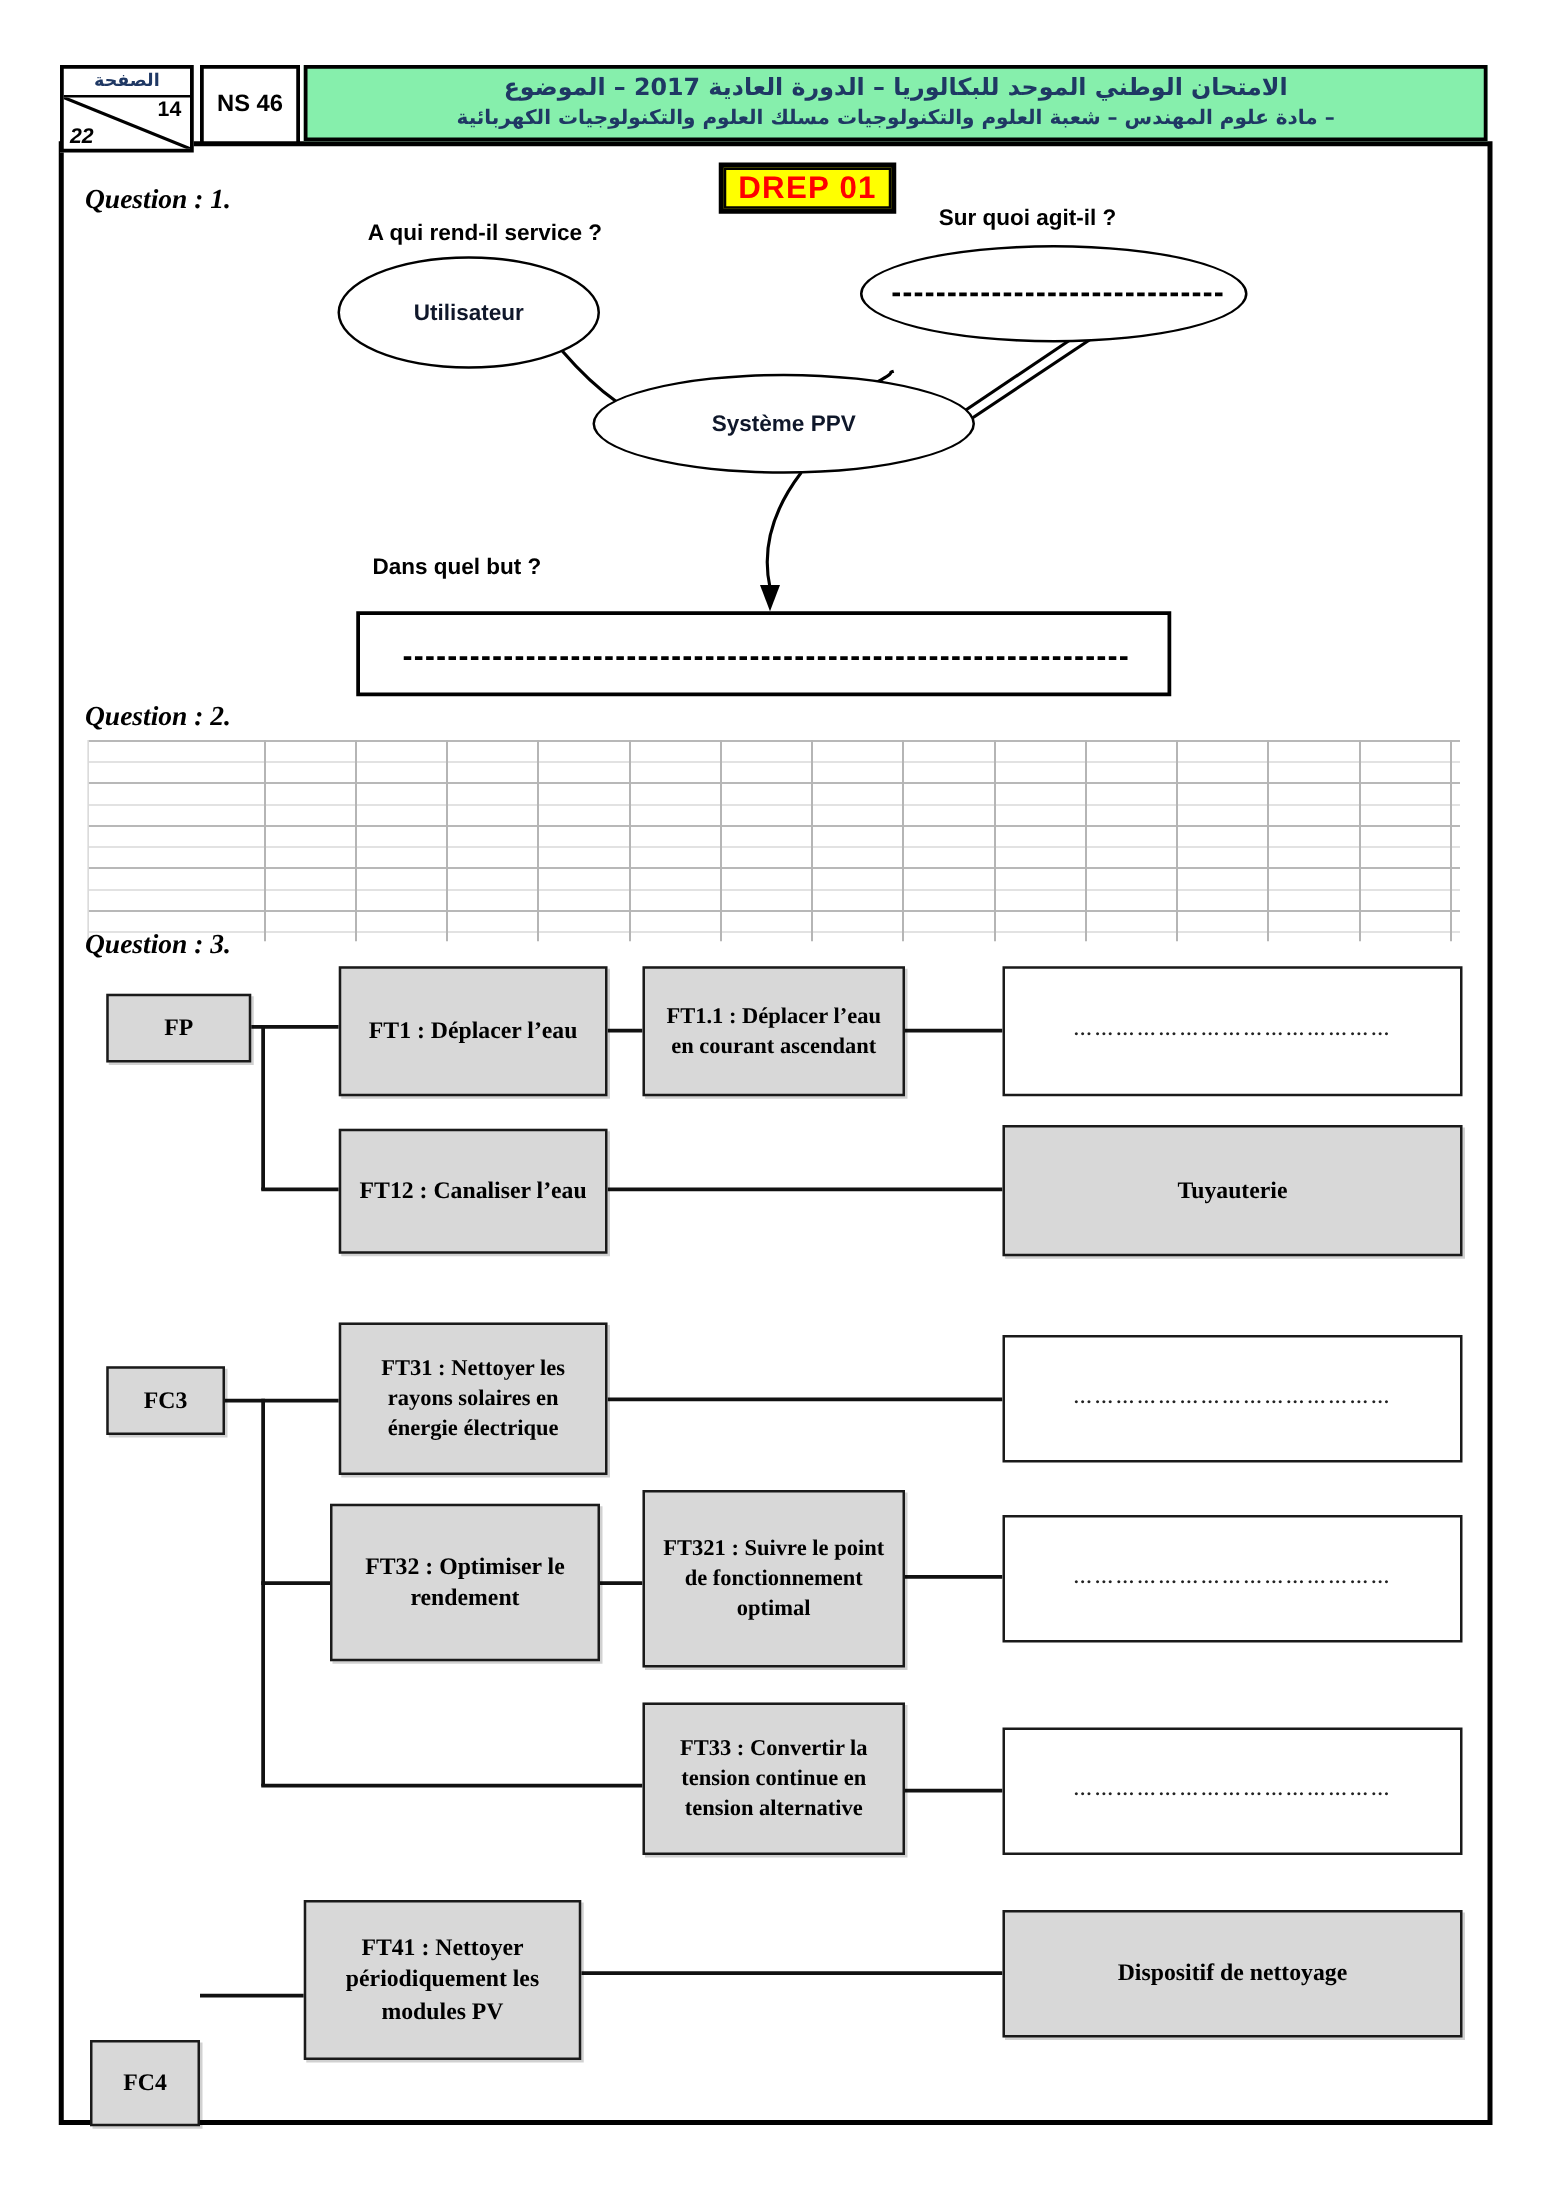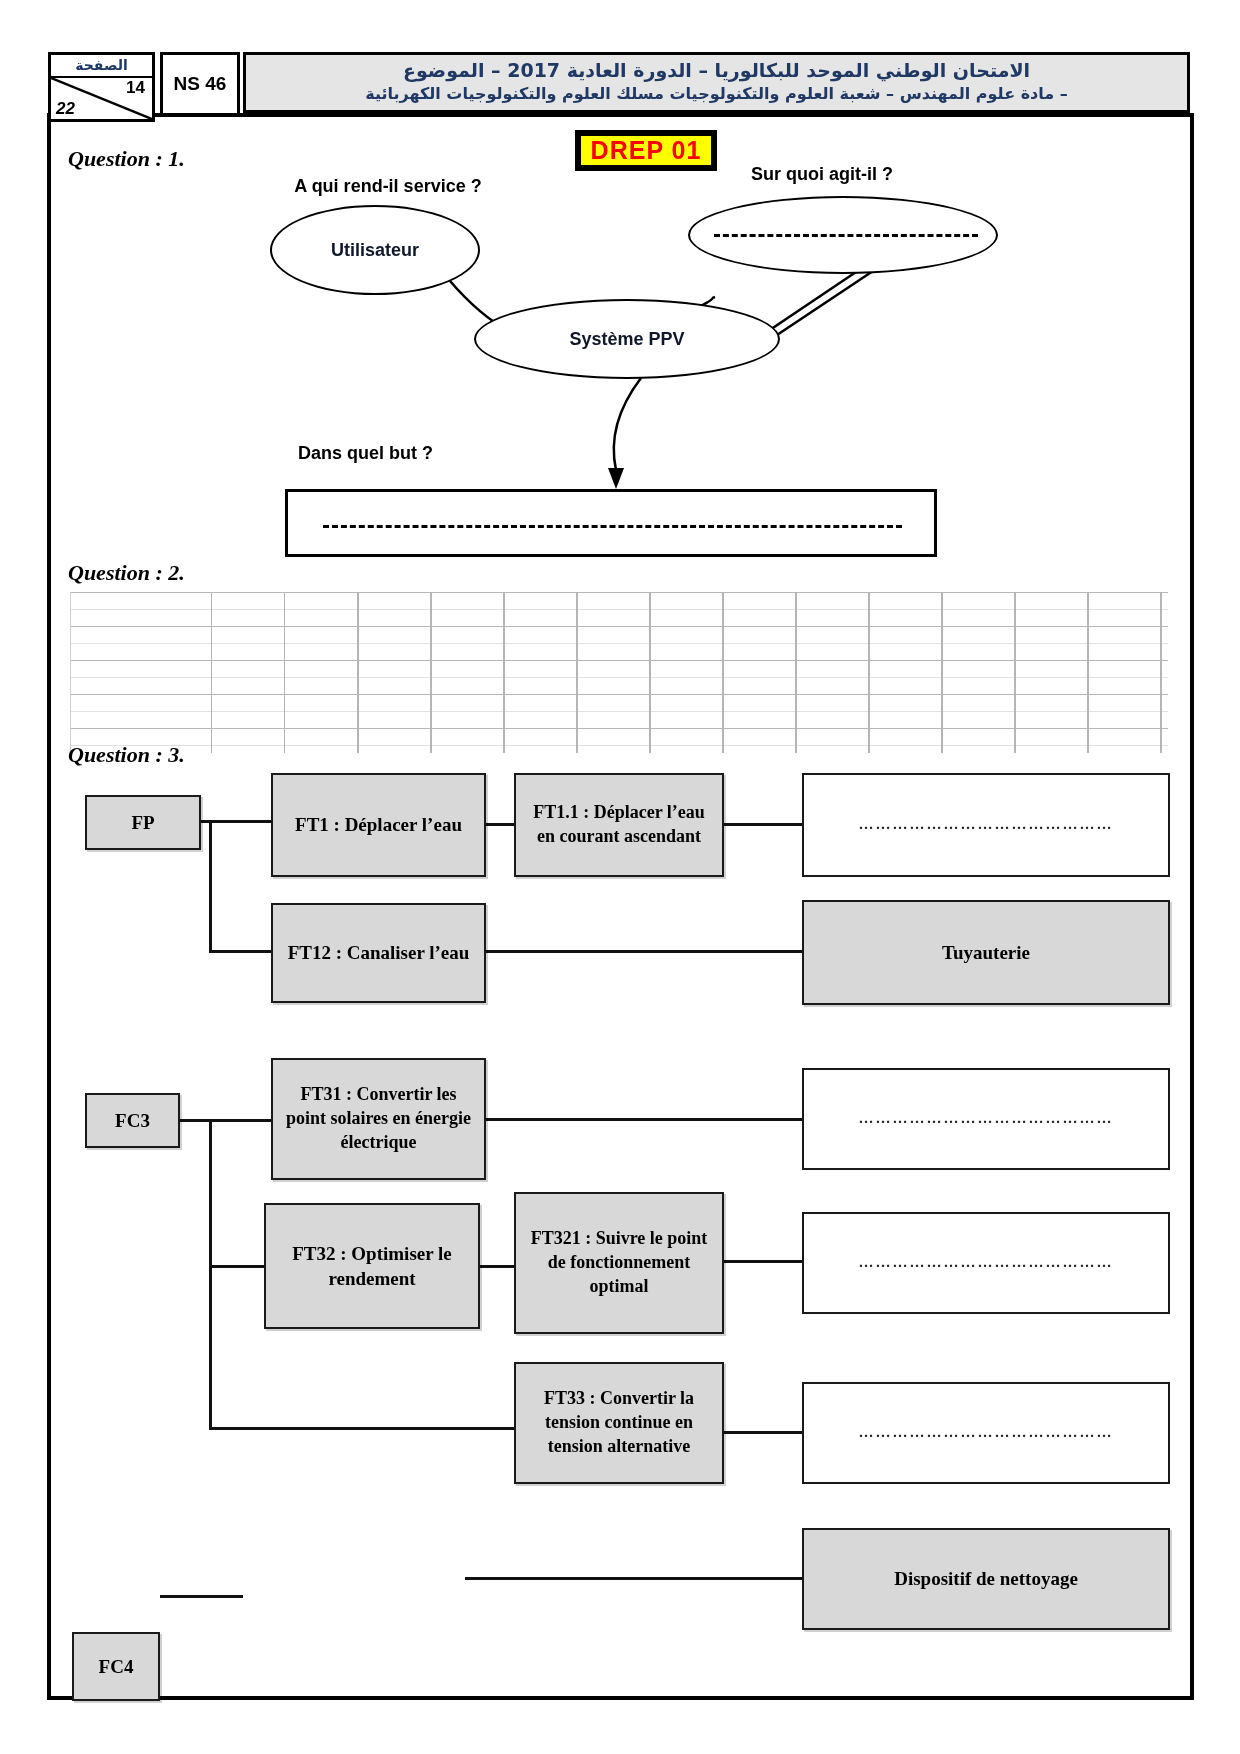--- a/index.html
+++ b/index.html
@@ -18,21 +18,21 @@
   .pagebox .cell-top{height:23px; border-bottom:2px solid #000; text-align:center;
     font-weight:bold; font-size:14px; color:var(--navy); font-family:"DejaVu Sans", sans-serif; line-height:21px;}
   .pagebox .cell-bot{position:relative; height:41px;}
   .pagebox .num{position:absolute; font-weight:bold; font-size:17px; color:#000;}
   .pagebox .num.n14{top:0px; right:7px;}
   .pagebox .num.n22{bottom:0px; left:5px;font-style:italic;}
   .nsbox{position:absolute; left:160px; top:52px; width:80px; height:64px;
     border:3px solid #000; background:#fff; display:flex; align-items:center; justify-content:center;
     font-weight:bold; font-size:19px; color:#000;}
   .header-main{position:absolute; left:243px; top:52px; width:947px; height:61px;
-    border:3px solid #000; background:#e5e5e5; direction:rtl; text-align:center;
+    border:3px solid #000; background:#86efac; direction:rtl; text-align:center;
     font-family:"DejaVu Sans", sans-serif; color:var(--navy); padding-top:4px;}
   .header-main .l1{font-size:19px; font-weight:bold;}
   .header-main .l2{font-size:16px; font-weight:bold; margin-top:3px;}
 
   
   .badge{position:absolute; left:575px; top:130px; width:142px; height:41px;
     background:#000; padding:4px;}
   .badge .inner{width:100%; height:100%; background:var(--badge-bg); border:2px solid #000;
     display:flex; align-items:center; justify-content:center;
     font-weight:bold; font-size:25px; color:var(--badge-fg); letter-spacing:1px;}
@@ -161,32 +161,33 @@
   <div class="fbox gray" style="left:271px; top:773px;  width:215px; height:104px;">FT1 : Déplacer l’eau</div>
   <div class="fbox gray" style="left:514px; top:773px;  width:210px; height:104px; font-size:18px;">FT1.1 : Déplacer l’eau en courant ascendant</div>
   <div class="fbox white" style="left:802px; top:773px;  width:368px; height:104px;">
     <span class="dots">………………………………………</span>
   </div>
 
   <div class="fbox gray" style="left:271px; top:903px;  width:215px; height:100px;">FT12 : Canaliser l’eau</div>
   <div class="fbox gray" style="left:802px; top:900px;  width:368px; height:105px;">Tuyauterie</div>
 
   <div class="fbox gray" style="left:85px;  top:1093px; width:95px;  height:55px;">FC3</div>
-  <div class="fbox gray" style="left:271px; top:1058px; width:215px; height:122px; font-size:18px;">FT31 : Convertir les point solaires en énergie électrique</div>
+  <div class="fbox gray" style="left:271px; top:1058px; width:215px; height:122px; font-size:18px;">FT31 : Nettoyer les rayons solaires en énergie électrique</div>
   <div class="fbox white" style="left:802px; top:1068px; width:368px; height:102px;">
     <span class="dots">………………………………………</span>
   </div>
 
   <div class="fbox gray" style="left:264px; top:1203px; width:216px; height:126px;">FT32 : Optimiser le rendement</div>
   <div class="fbox gray" style="left:514px; top:1192px; width:210px; height:142px; font-size:18px;">FT321 : Suivre le point de fonctionnement optimal</div>
   <div class="fbox white" style="left:802px; top:1212px; width:368px; height:102px;">
     <span class="dots">………………………………………</span>
   </div>
 
   <div class="fbox gray" style="left:514px; top:1362px; width:210px; height:122px; font-size:18px;">FT33 : Convertir la tension continue en tension alternative</div>
   <div class="fbox white" style="left:802px; top:1382px; width:368px; height:102px;">
     <span class="dots">………………………………………</span>
   </div>
 
   <div class="fbox gray" style="left:72px;  top:1632px; width:88px;  height:69px;">FC4</div>
+  <div class="fbox gray" style="left:243px; top:1520px; width:222px; height:128px;">FT41 : Nettoyer périodiquement les modules PV</div>
   <div class="fbox gray" style="left:802px; top:1528px; width:368px; height:102px;">Dispositif de nettoyage</div>
 
 </div>
 
 </body></html>

